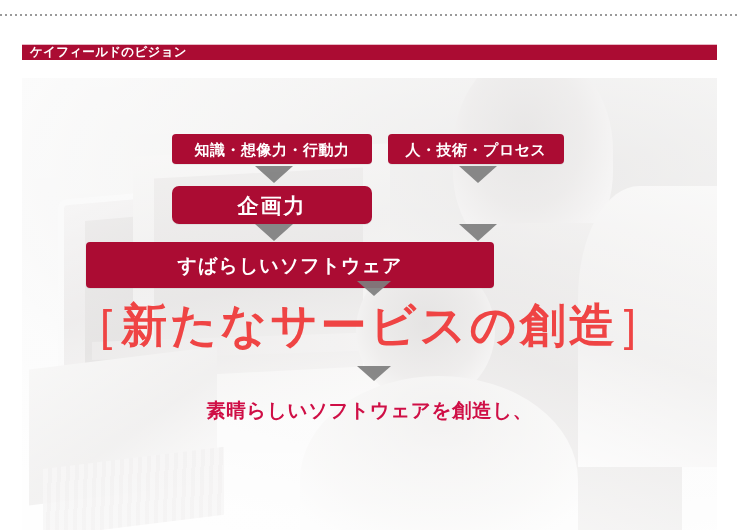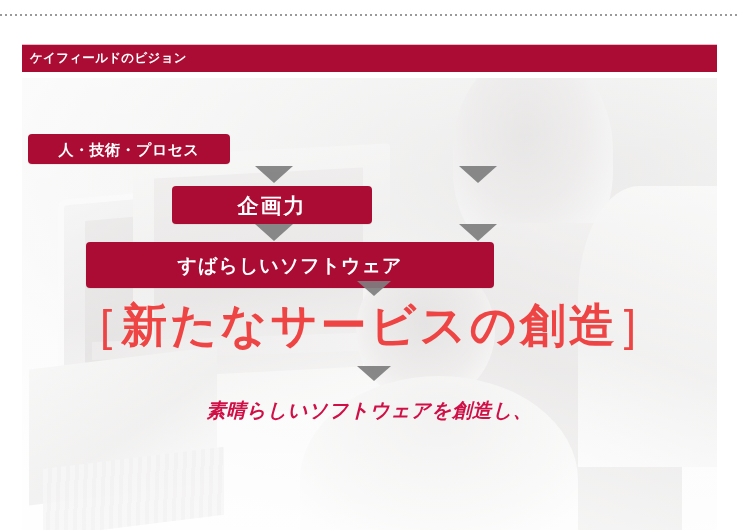--- a/index.html
+++ b/index.html
@@ -14,21 +14,21 @@
 
   
   .dotted-rule{
     position:absolute; left:0; top:14px; width:740px; height:2px;
     background-image: repeating-linear-gradient(to right,
         #9a9a9a 0px, #9a9a9a 2px, rgba(255,255,255,0) 2px, rgba(255,255,255,0) 5px);
   }
 
   
   .section-bar{
-    position:absolute; left:22px; top:44px; width:695px; height:28px;
+    position:absolute; left:22px; top:44px; width:695px; height:16px;
     background:#ab0c33;
     border-top:1px solid #e8b9c6;
     display:flex; align-items:center;
   }
   .section-bar .label{
     color:#ffffff; font-size:12.5px; font-weight:bold;
     letter-spacing:0.3px; padding-left:8px; line-height:1;
   }
 
   
@@ -124,26 +124,26 @@
     background:#ab0c33; color:#fff; border-radius:4px;
     display:flex; align-items:center; justify-content:center;
     text-align:center; font-weight:bold; line-height:1;
     box-shadow:0 1px 0 rgba(0,0,0,.06);
   }
 
   
   #row1{ top:56px; height:30px; }
   #row1 .box{ height:30px; font-size:15px; letter-spacing:0.5px; }
   #b1{ width:200px; margin-left:150px; }
-  #b2{ width:202px; margin-left:6px; }
+  #b2{ width:176px; margin-left:16px; }
 
   
   #row2{ top:108px; height:38px; }
   #row2 .box{ height:38px; font-size:21px; letter-spacing:2px; }
-  #b3{ width:200px; margin-left:150px; }
+  #b3{ width:200px; margin-left:150px;border-radius:7px; }
   #b4{ width:202px; margin-left:6px; }
 
   
   #row3{ top:164px; height:38px; }
   #b5{ width:408px; margin-left:64px; height:46px; font-size:19px; letter-spacing:1px; }
 
   
   .arrow{
     position:absolute; width:0; height:0;
     border-left:19px solid transparent;
@@ -172,21 +172,21 @@
   }
   .headline .br{ font-weight:normal; font-size:44px; padding:0 6px; }
 
   
   .message{
     position:absolute; left:0; top:316px; width:695px;
     text-align:center; color:#cf0f46;
     font-size:19.5px; font-weight:bold; line-height:1.68;
     letter-spacing:0.6px;
   }
-  .message div{ white-space:nowrap;font-style:italic; }
+  .message div{ white-space:nowrap; }
 </style>
 </head>
 <body>
 
 <div id="page">
 
   <div class="dotted-rule"></div>
 
   <div class="section-bar">
     <span class="label">ケイフィールドのビジョン</span>
@@ -207,20 +207,21 @@
       <div class="ph body1"></div>
       <div class="ph head2"></div>
       <div class="ph body2"></div>
       <div class="ph arm"></div>
       <div class="ph whitewash"></div>
     </div>
 
     <div class="content">
 
       <div class="row" id="row1">
+        <div class="box" id="b1">知識・想像力・行動力</div>
         <div class="box" id="b2">人・技術・プロセス</div>
       </div>
 
       <div class="arrow" id="a1"></div>
       <div class="arrow" id="a2"></div>
 
       <div class="row" id="row2">
         <div class="box" id="b3">企画力</div>
       </div>
 

